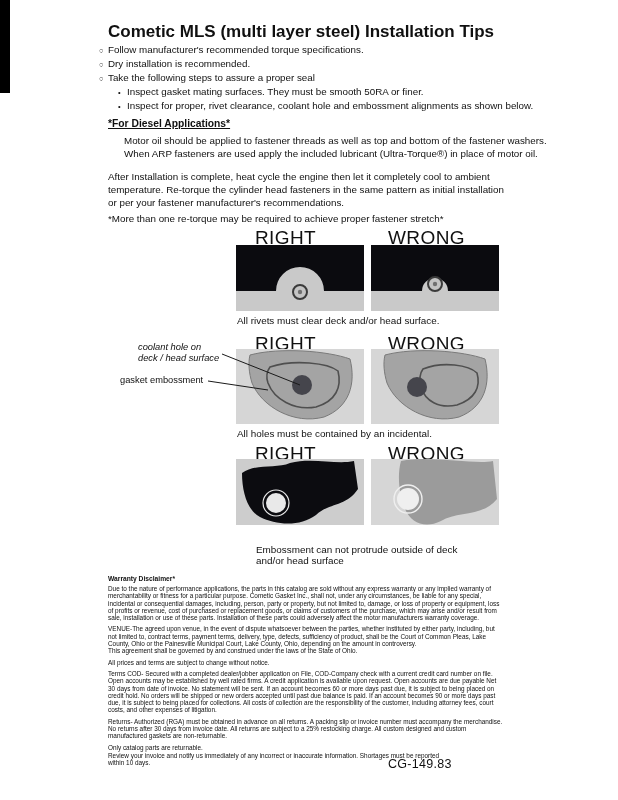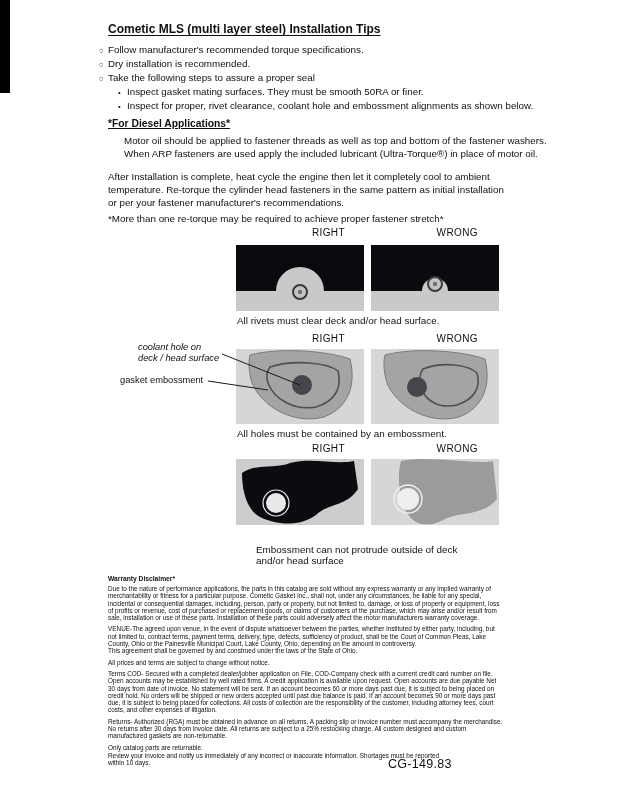--- a/index.html
+++ b/index.html
@@ -1,25 +1,25 @@
 <!DOCTYPE html>
 <html><head>
 <meta charset="utf-8">
 <style>
   html,body{margin:0;padding:0;background:#ffffff;}
   .page{position:relative;width:618px;height:800px;background:#ffffff;
         font-family:"Liberation Sans",sans-serif;color:#101010;overflow:hidden;}
   .abs{position:absolute;}
-  .title{font-size:12px;font-weight:bold;text-decoration:underline;text-underline-offset:2px;white-space:nowrap;}
+  .title{font-size:17px;font-weight:bold;text-underline-offset:2px;white-space:nowrap;}
   .body-text{font-size:9.8px;line-height:13px;}
   .pre{white-space:pre-line;}
   .tip-row{display:flex;align-items:baseline;line-height:13px;font-size:9.8px;white-space:nowrap;}
   .tip-marker{width:9px;flex:0 0 9px;font-size:7.5px;}
   .tip-sub{padding-left:19px;}
-  .dia-hdr{font-size:10px;letter-spacing:.4px;text-align:right;width:90px;}
+  .dia-hdr{font-size:19px;letter-spacing:.4px;text-align:left;width:90px;}
   .caption{font-size:9.9px;}
   .dia-label{font-size:9.3px;line-height:11px;}
   .legal{width:397px;}
   .legal h2{font-size:6.7px;margin:0 0 3px 0;font-family:"Liberation Sans",sans-serif;}
   .legal p{font-size:6.4px;line-height:7.3px;margin:0 0 4px 0;white-space:pre-line;}
   .footer-code{font-size:12.5px;letter-spacing:.3px;}
   .scan-mark{background:#000;}
   svg{display:block;}
 </style>
 </head>
@@ -104,21 +104,21 @@
     </svg>
   </div>
 
   <div class="abs dia-label pre" style="left:138px;top:342px;font-style:italic;">coolant hole on
 deck / head surface</div>
   <div class="abs dia-label" style="left:120px;top:375px;">gasket embossment</div>
   <svg class="abs" style="left:110px;top:340px;pointer-events:none;" width="270" height="90">
     <line x1="112" y1="14" x2="190" y2="45" stroke="#1a1a1a" stroke-width="1"></line>
     <line x1="98" y1="41" x2="158" y2="50" stroke="#1a1a1a" stroke-width="1"></line>
   </svg>
-  <div class="abs caption" style="left:237px;top:428px;">All holes must be contained by an embossment.</div>
+  <div class="abs caption" style="left:237px;top:428px;">All holes must be contained by an incidental.</div>
 
   <div class="abs dia-hdr" style="left:255px;top:443px;">RIGHT</div>
   <div class="abs dia-hdr" style="left:388px;top:443px;">WRONG</div>
 
   <div class="abs" style="left:236px;top:459px;">
     <svg width="128" height="66" viewBox="0 0 128 66">
       <rect width="128" height="66" fill="#cdcdcd"></rect>
       <path d="M6 14 C20 4 40 10 54 4 C76 -2 100 6 118 2 L122 30 C110 48 92 44 80 56 C64 68 40 66 24 58 C12 52 6 34 6 14 Z" fill="#0c0c10"></path>
       <circle cx="40" cy="44" r="10" fill="#e9e9e9"></circle>
       <circle cx="40" cy="44" r="13" fill="none" stroke="#e9e9e9" stroke-width="1.2"></circle>

